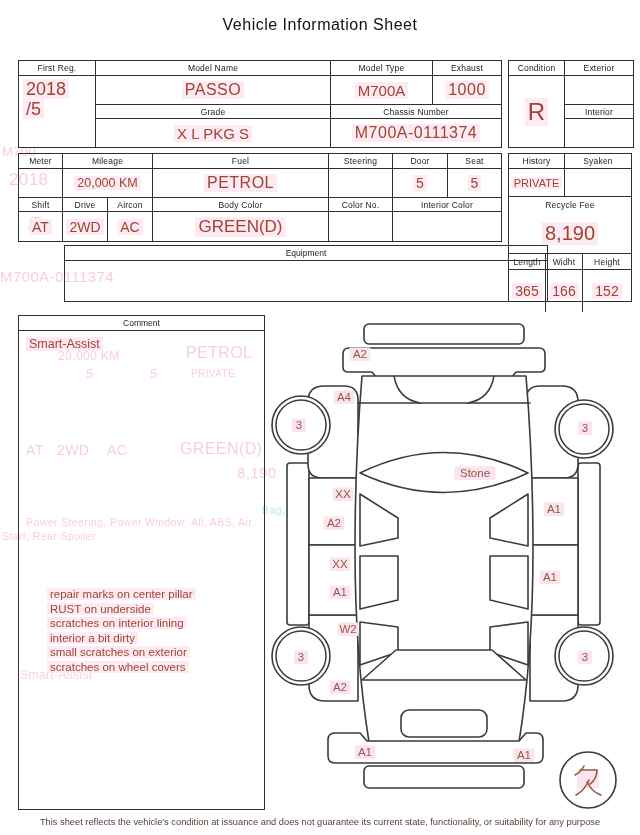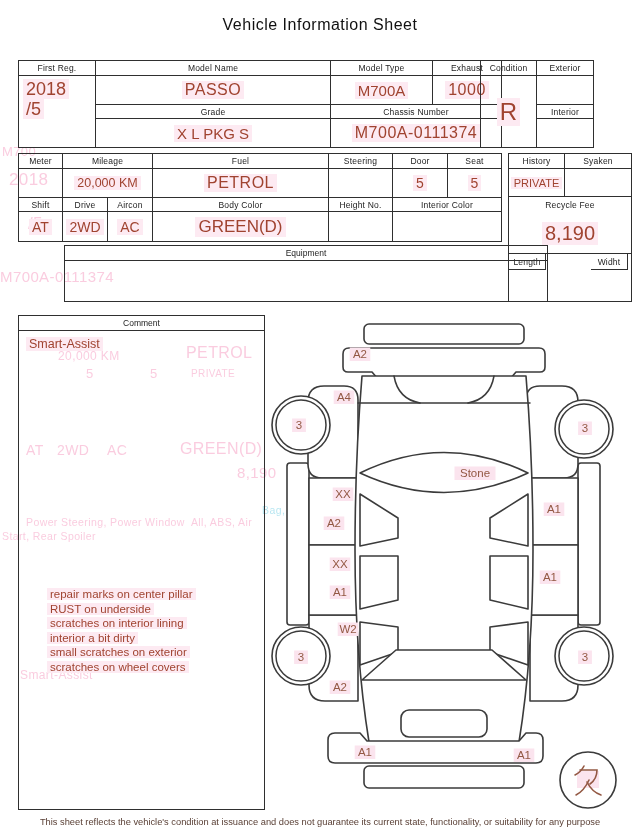--- a/index.html
+++ b/index.html
@@ -85,21 +85,21 @@
   <div class="cell hdr bb" style="grid-row:3;grid-column:3/5;">Chassis Number</div>
 
   <div class="cell br val v15" style="grid-row:4;grid-column:2;">
       <span class="hl">X L PKG S</span>
     </div>
   <div class="cell val v16" style="grid-row:4;grid-column:3/5;">
       <span class="hl">M700A-0111374</span>
     </div>
 </div>
 
-<div class="box grid" style="left:480px;top:60px;width:114px;height:88px;grid-template-columns:56px 1fr;grid-template-rows:15px 29px 14px 1fr;">
+<div class="box grid" style="left:508px;top:60px;width:126px;height:88px;grid-template-columns:56px 1fr;grid-template-rows:15px 29px 14px 1fr;">
   <div class="cell hdr br bb">Condition</div>
   <div class="cell hdr bb">Exterior</div>
   <div class="cell br val v24" style="grid-row:2/5;grid-column:1;">
       <span class="hl">R</span>
     </div>
   <div class="cell bb" style="grid-row:2;grid-column:2;"></div>
   <div class="cell hdr bb" style="grid-row:3;grid-column:2;">Interior</div>
   <div class="cell" style="grid-row:4;grid-column:2;"></div>
 </div>
 
@@ -123,21 +123,21 @@
       <span class="hl">5</span>
     </div>
   <div class="cell bb val v14">
       <span class="hl">5</span>
     </div>
 
   <div class="cell hdr br bb">Shift</div>
   <div class="cell hdr br bb">Drive</div>
   <div class="cell hdr br bb">Aircon</div>
   <div class="cell hdr br bb">Body Color</div>
-  <div class="cell hdr br bb">Height No.</div>
+  <div class="cell hdr br bb">Color No.</div>
   <div class="cell hdr bb" style="grid-column:6/8;">Interior Color</div>
 
   <div class="cell br val v14">
       <span class="hl">AT</span>
     </div>
   <div class="cell br val v14">
       <span class="hl">2WD</span>
     </div>
   <div class="cell br val v14">
       <span class="hl">AC</span>
@@ -155,21 +155,21 @@
     <div class="cell hdr bb">Syaken</div>
     <div class="cell br bb val v11">
         <span class="hl">PRIVATE</span>
       </div>
     <div class="cell bb"></div>
   </div>
   <div class="cell hdr" style="height:16px;">Recycle Fee</div>
   <div class="cell bb val v20" style="height:41px;">
       <span class="hl">8,190</span>
     </div>
-  <div class="grid" style="grid-template-columns:37px 37px 1fr;grid-template-rows:16px 1fr;height:58px;gap:45px;">
+  <div class="grid" style="grid-template-columns:37px 37px 1fr;grid-template-rows:16px 1fr;height:58px;">
     <div class="cell hdr br bb">Length</div>
     <div class="cell hdr br bb">Widht</div>
     <div class="cell hdr bb">Height</div>
     <div class="cell br val v14">
         <span class="hl">365</span>
       </div>
     <div class="cell br val v14">
         <span class="hl">166</span>
       </div>
     <div class="cell val v14">

